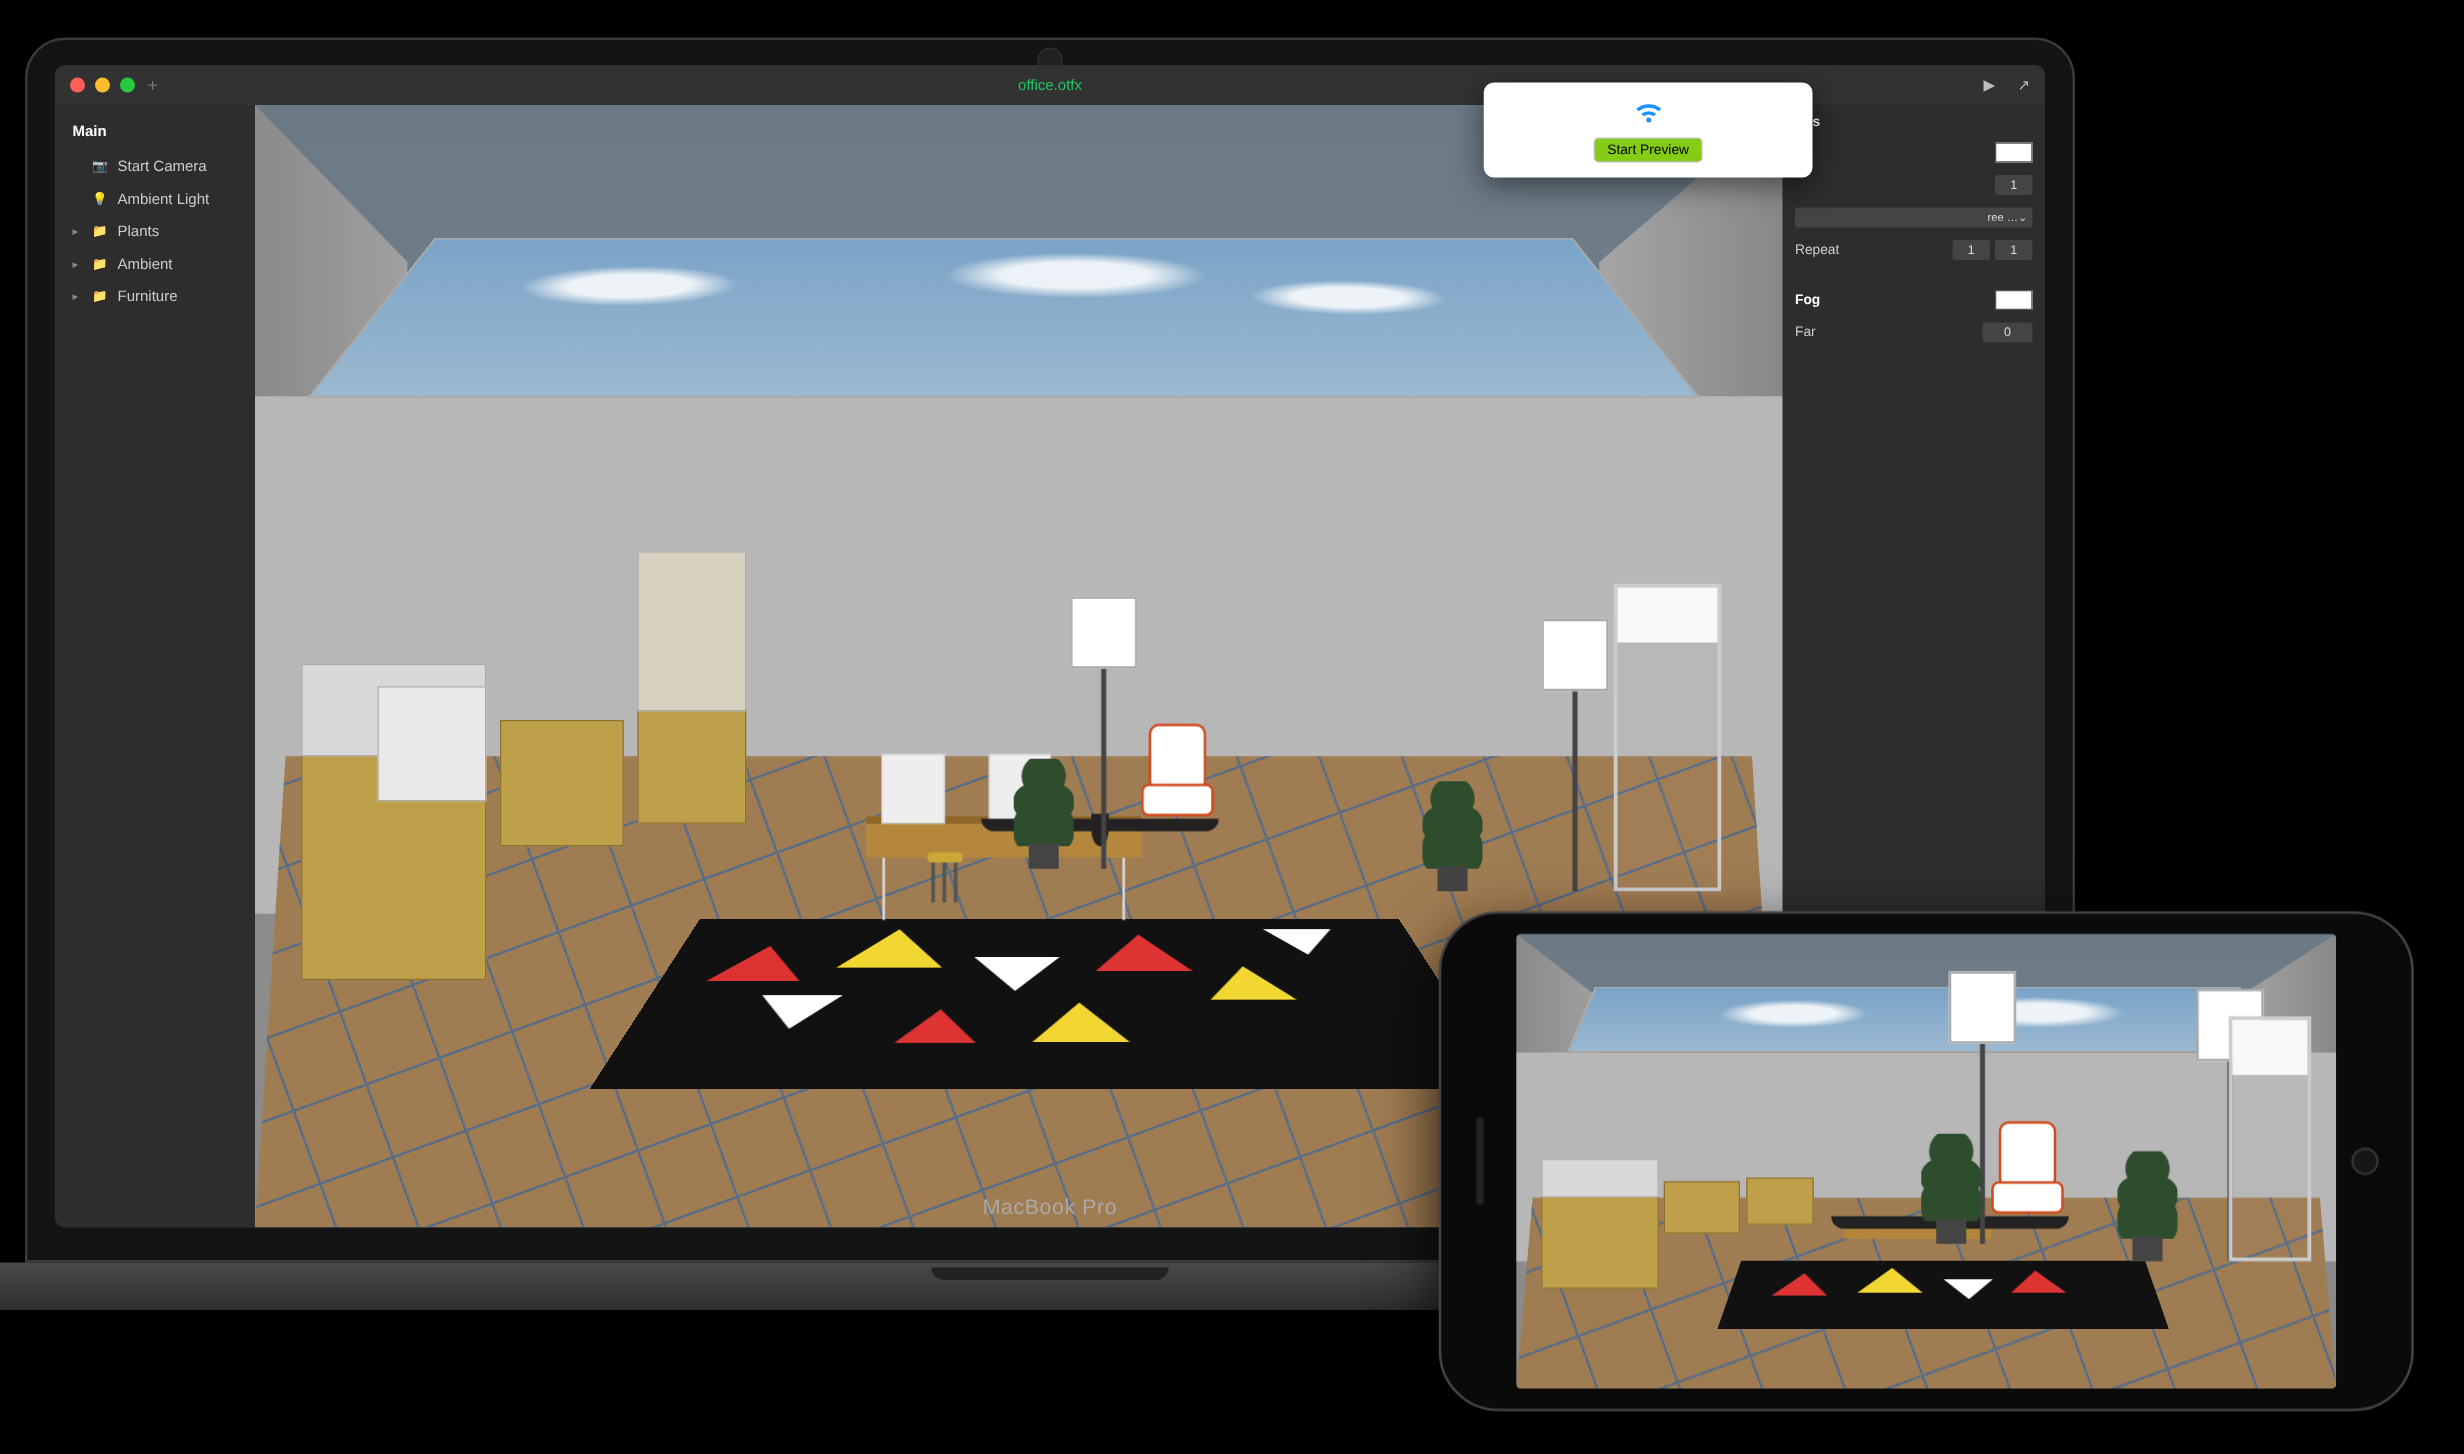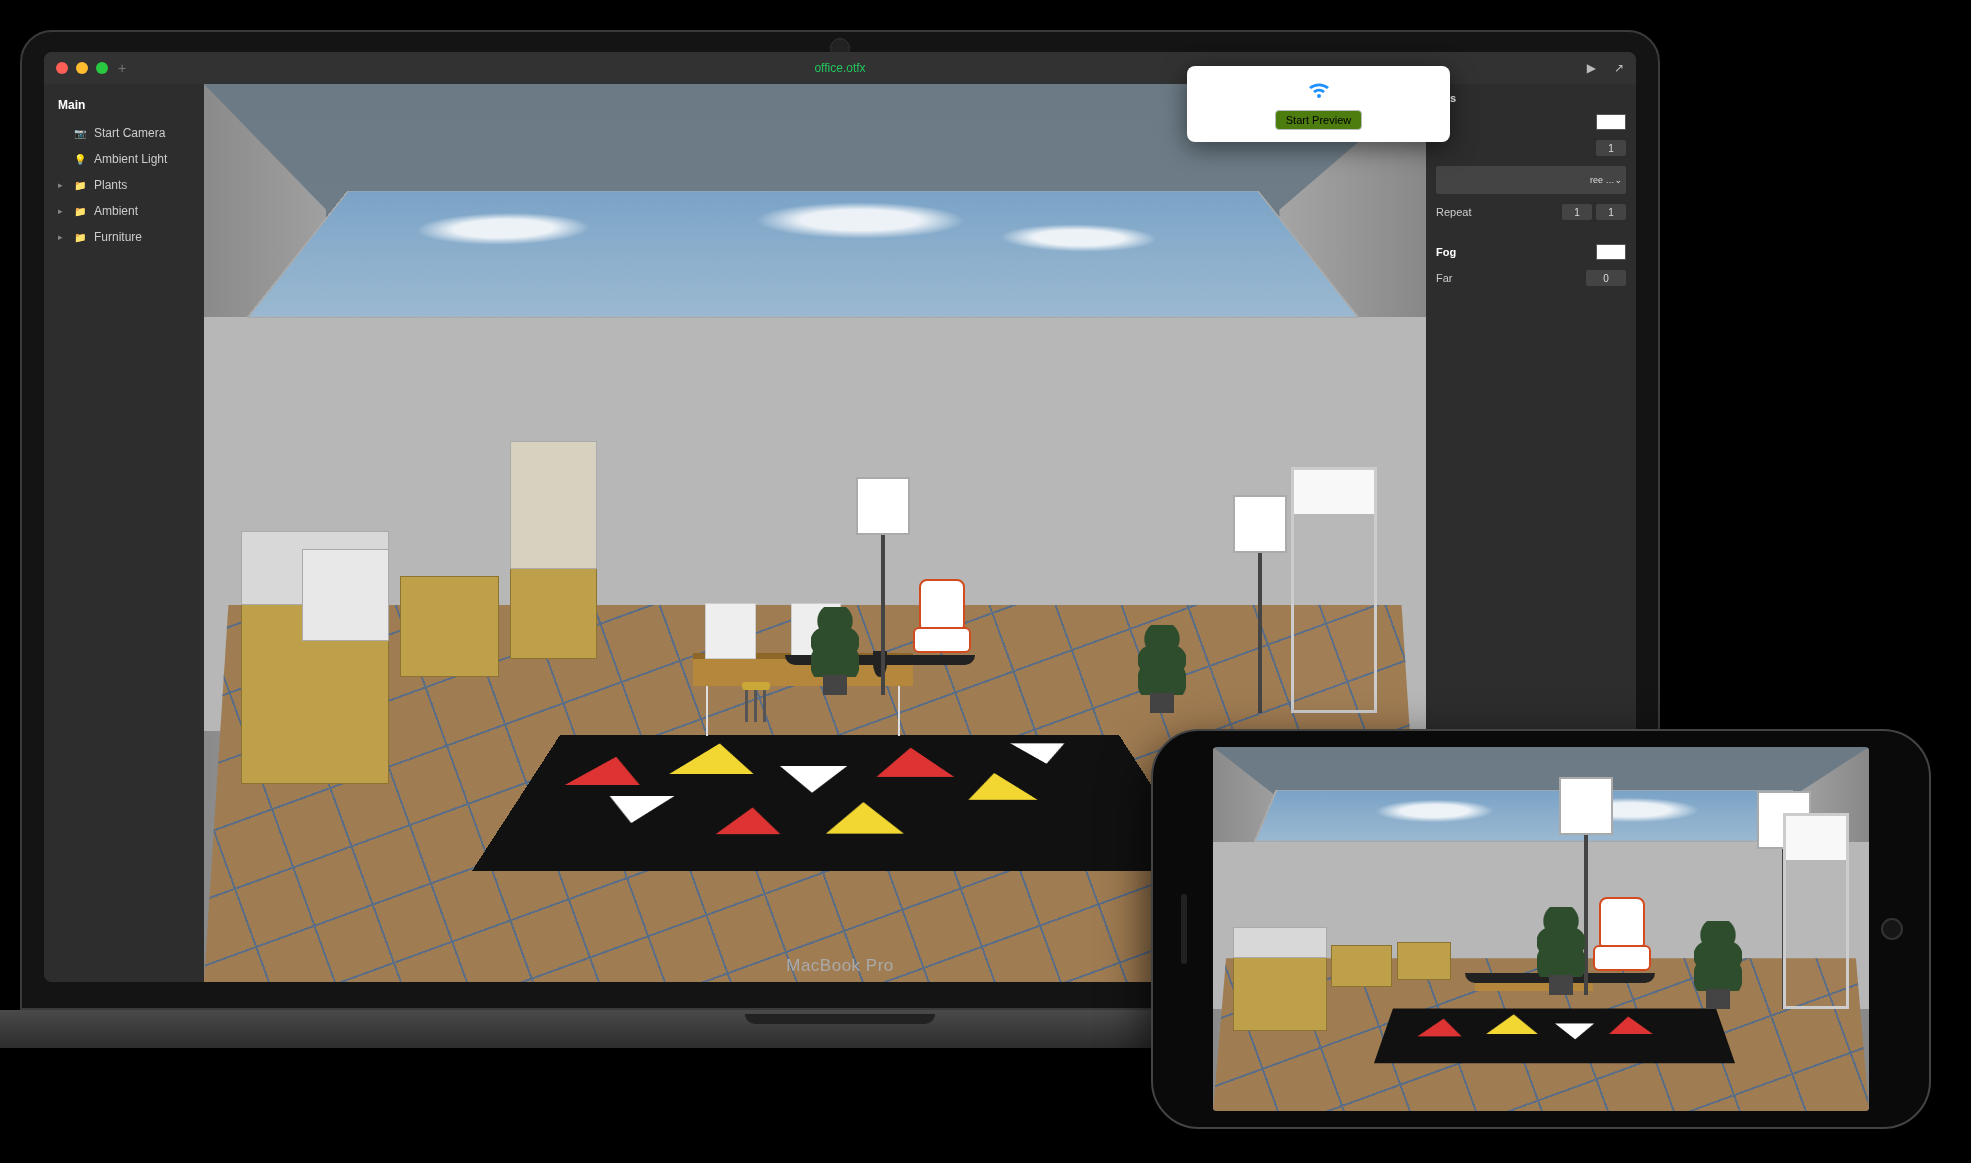--- a/index.html
+++ b/index.html
@@ -56,26 +56,26 @@
   .shelf::before{content:"";position:absolute;top:0;left:0;right:0;height:44px;background:#f8f8f8}
   .stool{position:absolute;left:44%;bottom:29%;width:28px;height:40px}
   .stool .s{width:28px;height:8px;background:#c9a838;border-radius:3px}
   .stool .l{width:3px;height:32px;background:#555;display:inline-block;margin:0 3px}
   
   .inspector{width:190px;background:#2d2d2d;color:#ccc;font-size:11px;padding:8px 10px;display:flex;flex-direction:column;gap:10px}
   .ins-head{color:#fff;font-weight:600;text-align:left}
   .ins-row{display:flex;align-items:center;justify-content:space-between;gap:6px}
   .swatch{width:28px;height:14px;background:#fff;border:1px solid #555}
   .numbox{width:30px;height:16px;background:#444;color:#ddd;font-size:10px;display:flex;align-items:center;justify-content:center;border-radius:2px}
-  .dropdown{flex:1;height:28px;background:#444;border-radius:2px;display:flex;align-items:center;justify-content:flex-end;padding:0 4px;color:#ddd;font-size:9px}
+  .dropdown{flex:1;height:16px;background:#444;border-radius:2px;display:flex;align-items:center;justify-content:flex-end;padding:0 4px;color:#ddd;font-size:9px}
   
   .popover{position:absolute;top:34px;right:208px;width:235px;background:#fff;border-radius:8px;box-shadow:0 6px 24px rgba(0,0,0,.5);padding:14px 14px 12px;text-align:center;color:#333;font-size:11px;z-index:30}
   .wifi-ico{font-size:22px;color:#1e90ff;margin-bottom:4px}
   .popover p{margin:4px 0 10px;line-height:1.4}
-  .popover button{background:#4d7c0f;border:1px solid #bbb;border-radius:4px;padding:3px 10px;font-size:11px;cursor:pointer}
+  .popover button{background:#84cc16;border:1px solid #bbb;border-radius:4px;padding:3px 10px;font-size:11px;cursor:pointer}
   
   .base{height:38px;background:linear-gradient(#4a4a4a,#2d2d2d);border-radius:0 0 24px 24px/0 0 48px 48px;position:relative;margin:0 -60px}
   .base::before{content:"";position:absolute;left:50%;top:4px;transform:translateX(-50%);width:190px;height:10px;background:#222;border-radius:0 0 10px 10px}
   .mbp-label{position:absolute;left:50%;bottom:32px;transform:translateX(-50%);color:#aaa;font-size:17px;letter-spacing:.5px}
   
   .phone{position:absolute;right:40px;bottom:34px;width:780px;height:400px;background:#0a0a0a;border-radius:48px;border:2px solid #444;box-shadow:0 20px 50px rgba(0,0,0,.8);padding:16px 60px;box-sizing:border-box;display:flex}
   .phone .spk{position:absolute;left:28px;top:50%;transform:translateY(-50%);width:6px;height:70px;background:#222;border-radius:3px}
   .phone .cam{position:absolute;right:26px;top:50%;transform:translateY(-50%);width:18px;height:18px;border-radius:50%;background:#161616;border:2px solid #333}
   .phone-screen{flex:1;background:#000;border-radius:4px;overflow:hidden;position:relative}
   .phone-screen .viewport{position:absolute;inset:0;transform:none}

